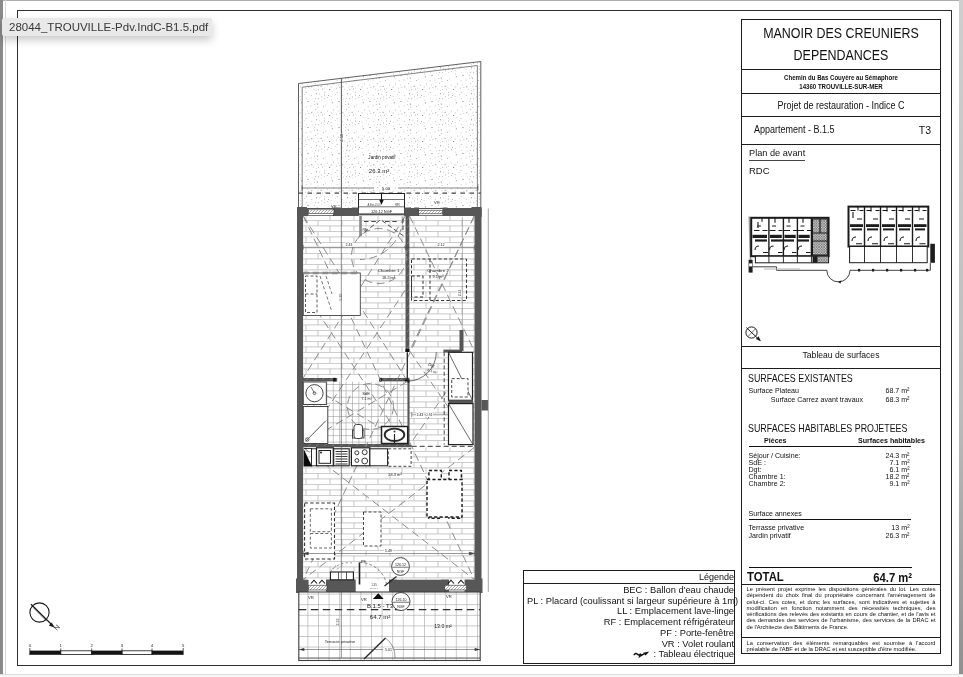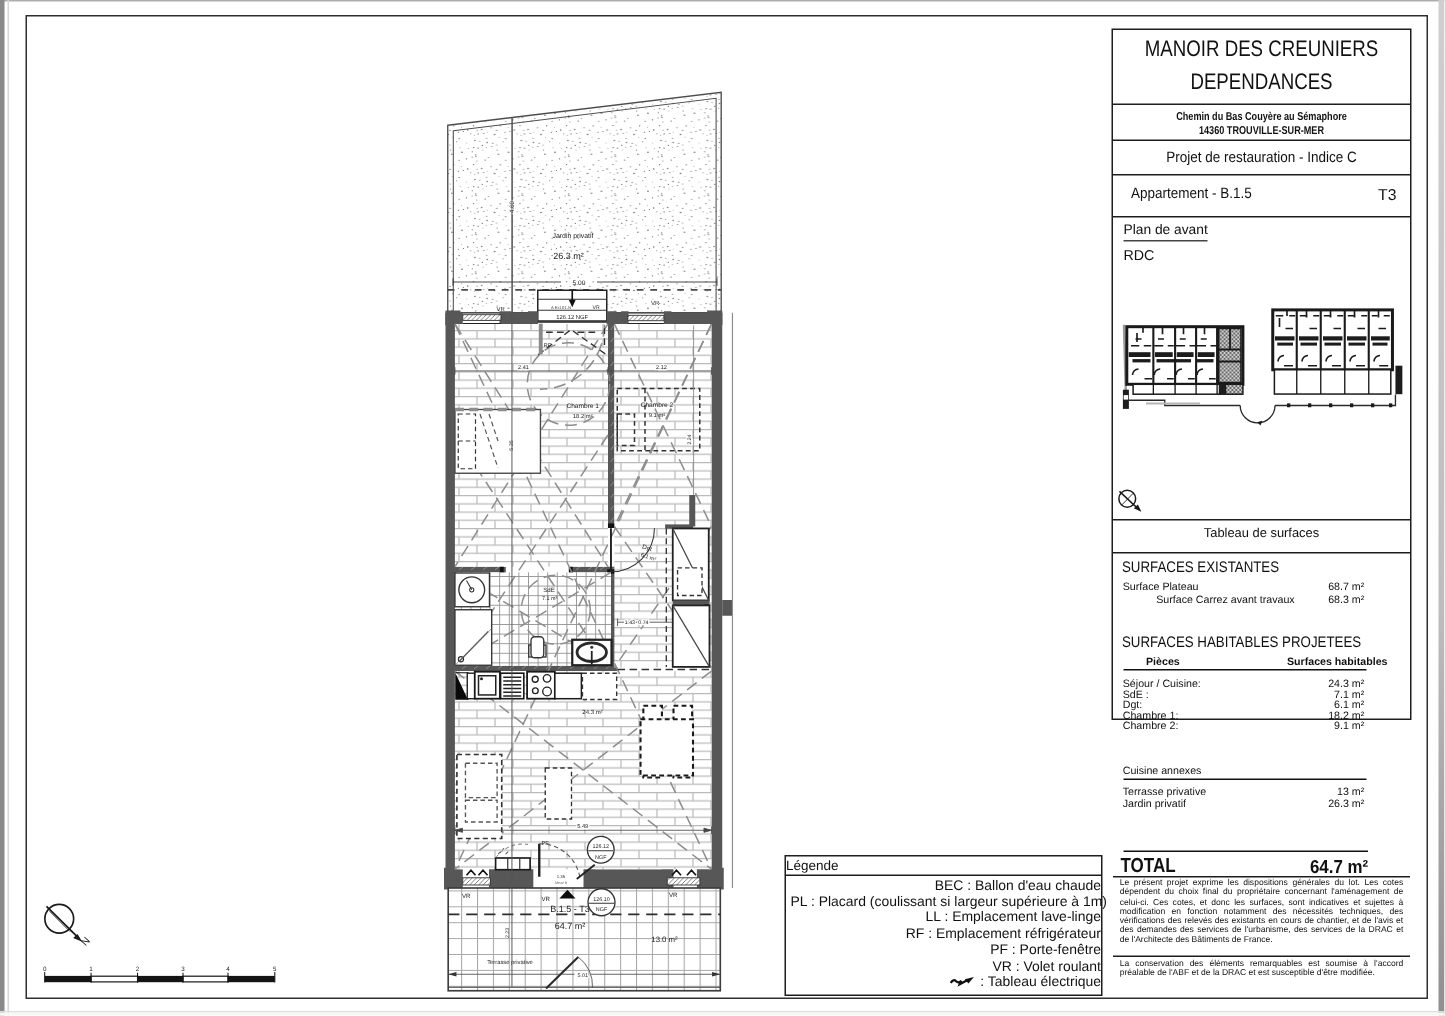--- a/index.html
+++ b/index.html
@@ -597,22 +597,24 @@
         <text x="29.8" y="647.2">0</text>
           <text x="60.7" y="647.2">1</text>
           <text x="91.7" y="647.2">2</text>
         <text x="122" y="647.2">3</text>
           <text x="152" y="647.2">4</text>
           <text x="183.2" y="647.2">5</text>
       </g>
     </g>
   </svg>
 
-
-  <div class="abs" style="left:741px;top:19px;width:200px;height:461px;border:1px solid #1d1d1d;box-sizing:border-box;">
+  <div class="abs" style="left:2px;top:18px;width:210px;height:18px;background:#e9e9e9;border-radius:2px;
+       box-shadow:0 4px 9px rgba(0,0,0,0.22);color:#383838;font-size:11.5px;line-height:18px;padding-left:7px;box-sizing:border-box;white-space:nowrap;">28044_TROUVILLE-Pdv.IndC-B1.5.pdf</div>
+
+  <div class="abs" style="left:741px;top:19px;width:200px;height:635px;border:1px solid #1d1d1d;box-sizing:border-box;">
 
     <div class="abs" style="left:0;top:4px;width:100%;text-align:center;font-size:15px;color:#111;transform:scaleX(.83);">MANOIR DES CREUNIERS</div>
     <div class="abs" style="left:0;top:26px;width:100%;text-align:center;font-size:15px;color:#111;transform:scaleX(.83);">DEPENDANCES</div>
     <div class="tb-line" style="top:48.5px;"></div>
 
     <div class="abs" style="left:0;top:52.5px;width:100%;text-align:center;font-size:7.6px;font-weight:bold;color:#111;transform:scaleX(.8);">Chemin du Bas Couyère au Sémaphore</div>
     <div class="abs" style="left:0;top:62px;width:100%;text-align:center;font-size:7.6px;font-weight:bold;color:#111;transform:scaleX(.8);">14360 TROUVILLE-SUR-MER</div>
     <div class="tb-line" style="top:72.5px;"></div>
 
     <div class="abs" style="left:0;top:79.5px;width:100%;text-align:center;font-size:10px;color:#111;transform:scaleX(.9);">Projet de restauration - Indice C</div>
@@ -635,38 +637,38 @@
     <div class="abs" style="left:6px;top:403px;font-size:10.2px;color:#111;transform:scaleX(.87);transform-origin:left;">SURFACES HABITABLES PROJETEES</div>
     <div class="abs" style="left:22px;top:417px;width:161px;font-size:7.1px;color:#111;font-weight:bold;">Pièces<span style="float:right">Surfaces habitables</span></div>
     <div class="abs" style="left:6.5px;top:425.5px;width:162px;border-top:1.4px solid #111;"></div>
     <div class="abs" style="left:6.5px;top:432.5px;width:161px;font-size:7.1px;color:#111;line-height:7.15px;">
       <div>Séjour / Cuisine:<span style="float:right">24.3 m²</span></div>
       <div>SdE :<span style="float:right">7.1 m²</span></div>
       <div>Dgt:<span style="float:right">6.1 m²</span></div>
       <div>Chambre 1:<span style="float:right">18.2 m²</span></div>
       <div>Chambre 2:<span style="float:right">9.1 m²</span></div>
     </div>
-    <div class="abs" style="left:6.5px;top:489.5px;font-size:7.1px;color:#111;">Cuisine annexes</div>
+    <div class="abs" style="left:6.5px;top:489.5px;font-size:7.1px;color:#111;">Surface annexes</div>
     <div class="abs" style="left:6.5px;top:499px;width:162px;border-top:1px solid #111;"></div>
     <div class="abs" style="left:6.5px;top:504px;width:161px;font-size:7.1px;color:#111;line-height:8px;">
       <div>Terrasse privative<span style="float:right">13 m²</span></div>
       <div>Jardin privatif<span style="float:right">26.3 m²</span></div>
     </div>
     <div class="abs" style="left:6.5px;top:546.5px;width:163px;border-top:1px solid #111;"></div>
     <div class="abs" style="left:5px;top:549px;font-size:13.5px;font-weight:bold;color:#111;transform:scaleX(.84);transform-origin:left;">TOTAL</div>
     <div class="abs" style="right:28px;top:550.5px;font-size:12.5px;font-weight:bold;color:#111;transform:scaleX(.9);transform-origin:right;">64.7 m²</div>
     <div class="tb-line" style="top:563.5px;border-top:1.6px solid #1d1d1d;"></div>
 
     <div class="abs" style="left:4.5px;top:566px;width:189px;font-size:5.7px;line-height:6.28px;color:#111;text-align:justify;">Le présent projet exprime les dispositions générales du lot. Les cotes dépendent du choix final du propriétaire concernant l'aménagement de celui-ci. Ces cotes, et donc les surfaces, sont indicatives et sujettes à modification en fonction notamment des nécessités techniques, des vérifications des relevés des existants en cours de chantier, et de l'avis et des demandes des services de l'urbanisme, des services de la DRAC et de l'Architecte des Bâtiments de France.</div>
     <div class="tb-line" style="top:616.5px;"></div>
     <div class="abs" style="left:4.5px;top:619.5px;width:189px;font-size:5.7px;line-height:6.28px;color:#111;text-align:justify;">La conservation des éléments remarquables est soumise à l'accord préalable de l'ABF et de la DRAC et est susceptible d'être modifiée.</div>
   </div>
 
   <div class="abs" style="left:523px;top:570px;width:212px;height:94px;border:1px solid #1d1d1d;box-sizing:border-box;background:#fff;">
-    <div style="height:12px;border-bottom:1px solid #1d1d1d;text-align:left;font-size:9px;line-height:12px;color:#111;">Légende</div>
+    <div style="height:12px;border-bottom:1px solid #1d1d1d;text-align:right;font-size:9px;line-height:12px;color:#111;">Légende</div>
     <div style="padding:1px 0 0 3px;font-size:9.3px;line-height:10.7px;color:#111;white-space:nowrap;text-align:right;">
       <div>BEC : Ballon d'eau chaude</div>
       <div>PL : Placard (coulissant si largeur supérieure à 1m)</div>
       <div>LL : Emplacement lave-linge</div>
       <div>RF : Emplacement réfrigérateur</div>
       <div>PF : Porte-fenêtre</div>
       <div>VR : Volet roulant</div>
       <div><svg width="18" height="9" style="vertical-align:-1px">
             <path d="M0.8,6.2 Q2.6,3.4 4.4,5.2 Q6,6.8 7.8,4.8 L6.8,7.2 L11.5,4.6" fill="none" stroke="#111" stroke-width="1.5"></path>
             <path d="M16.3,2.4 L10.2,3.8 L12.6,6.6 Z" fill="#111"></path>

